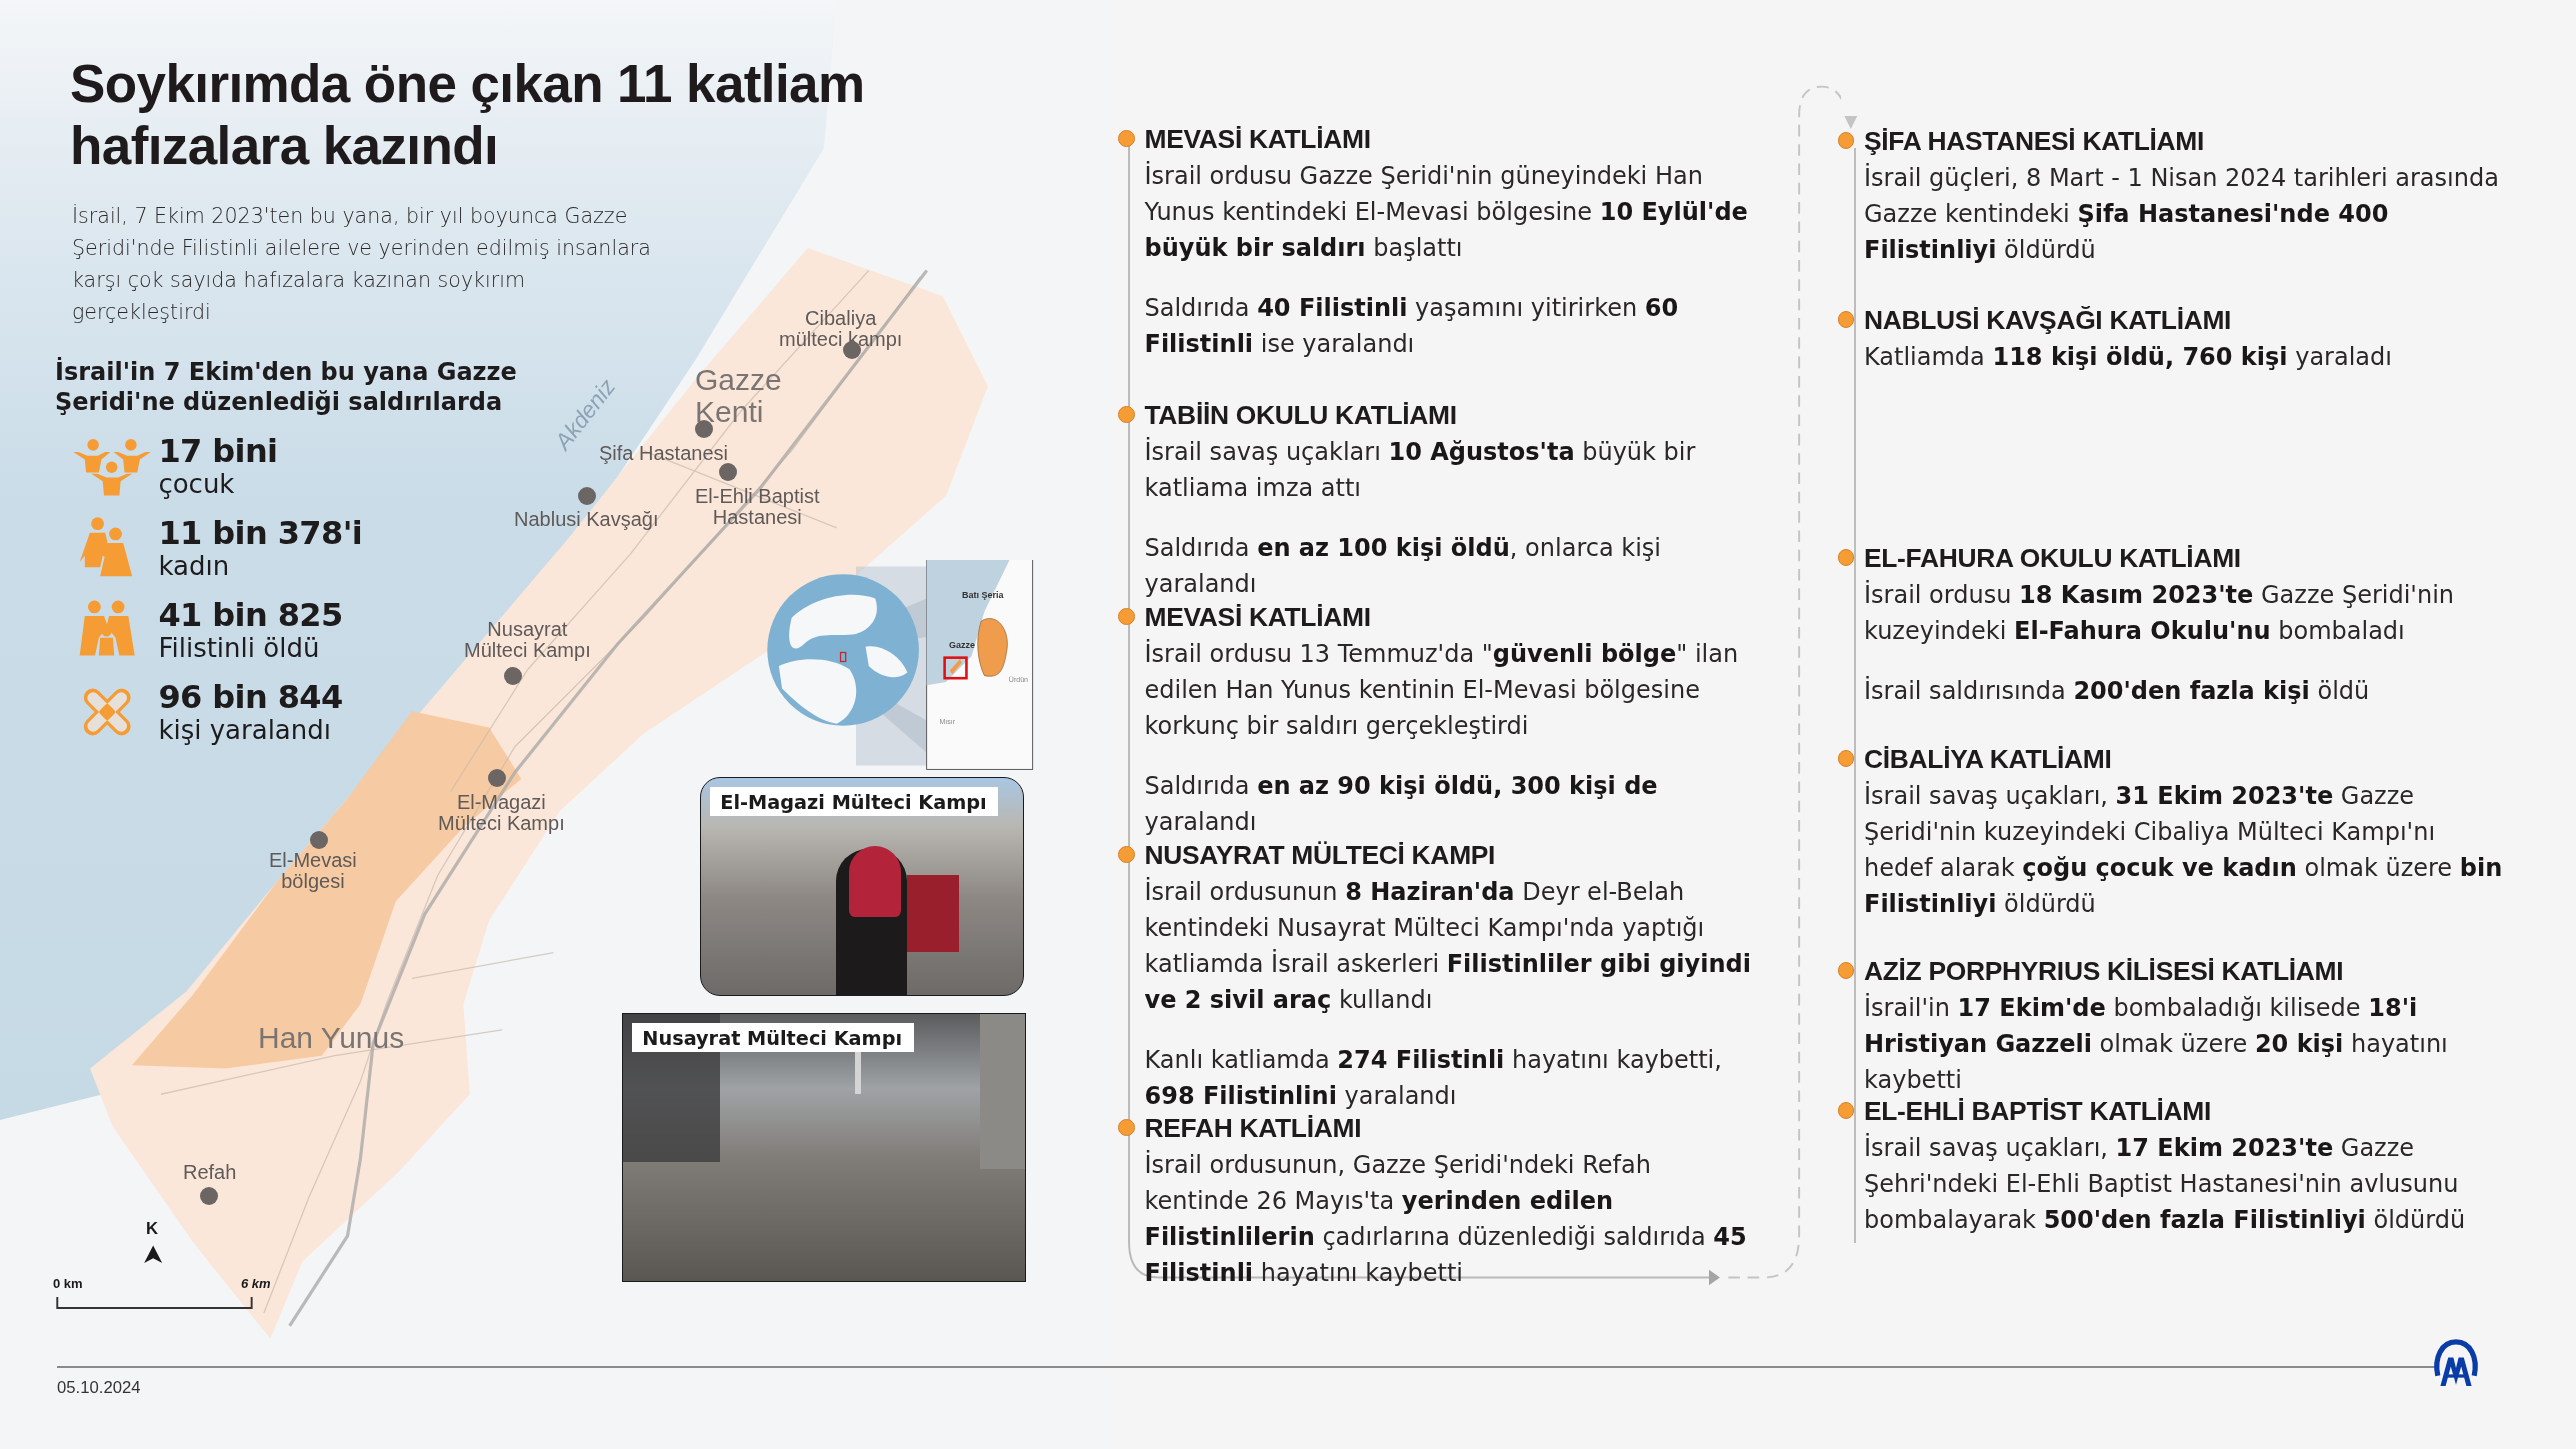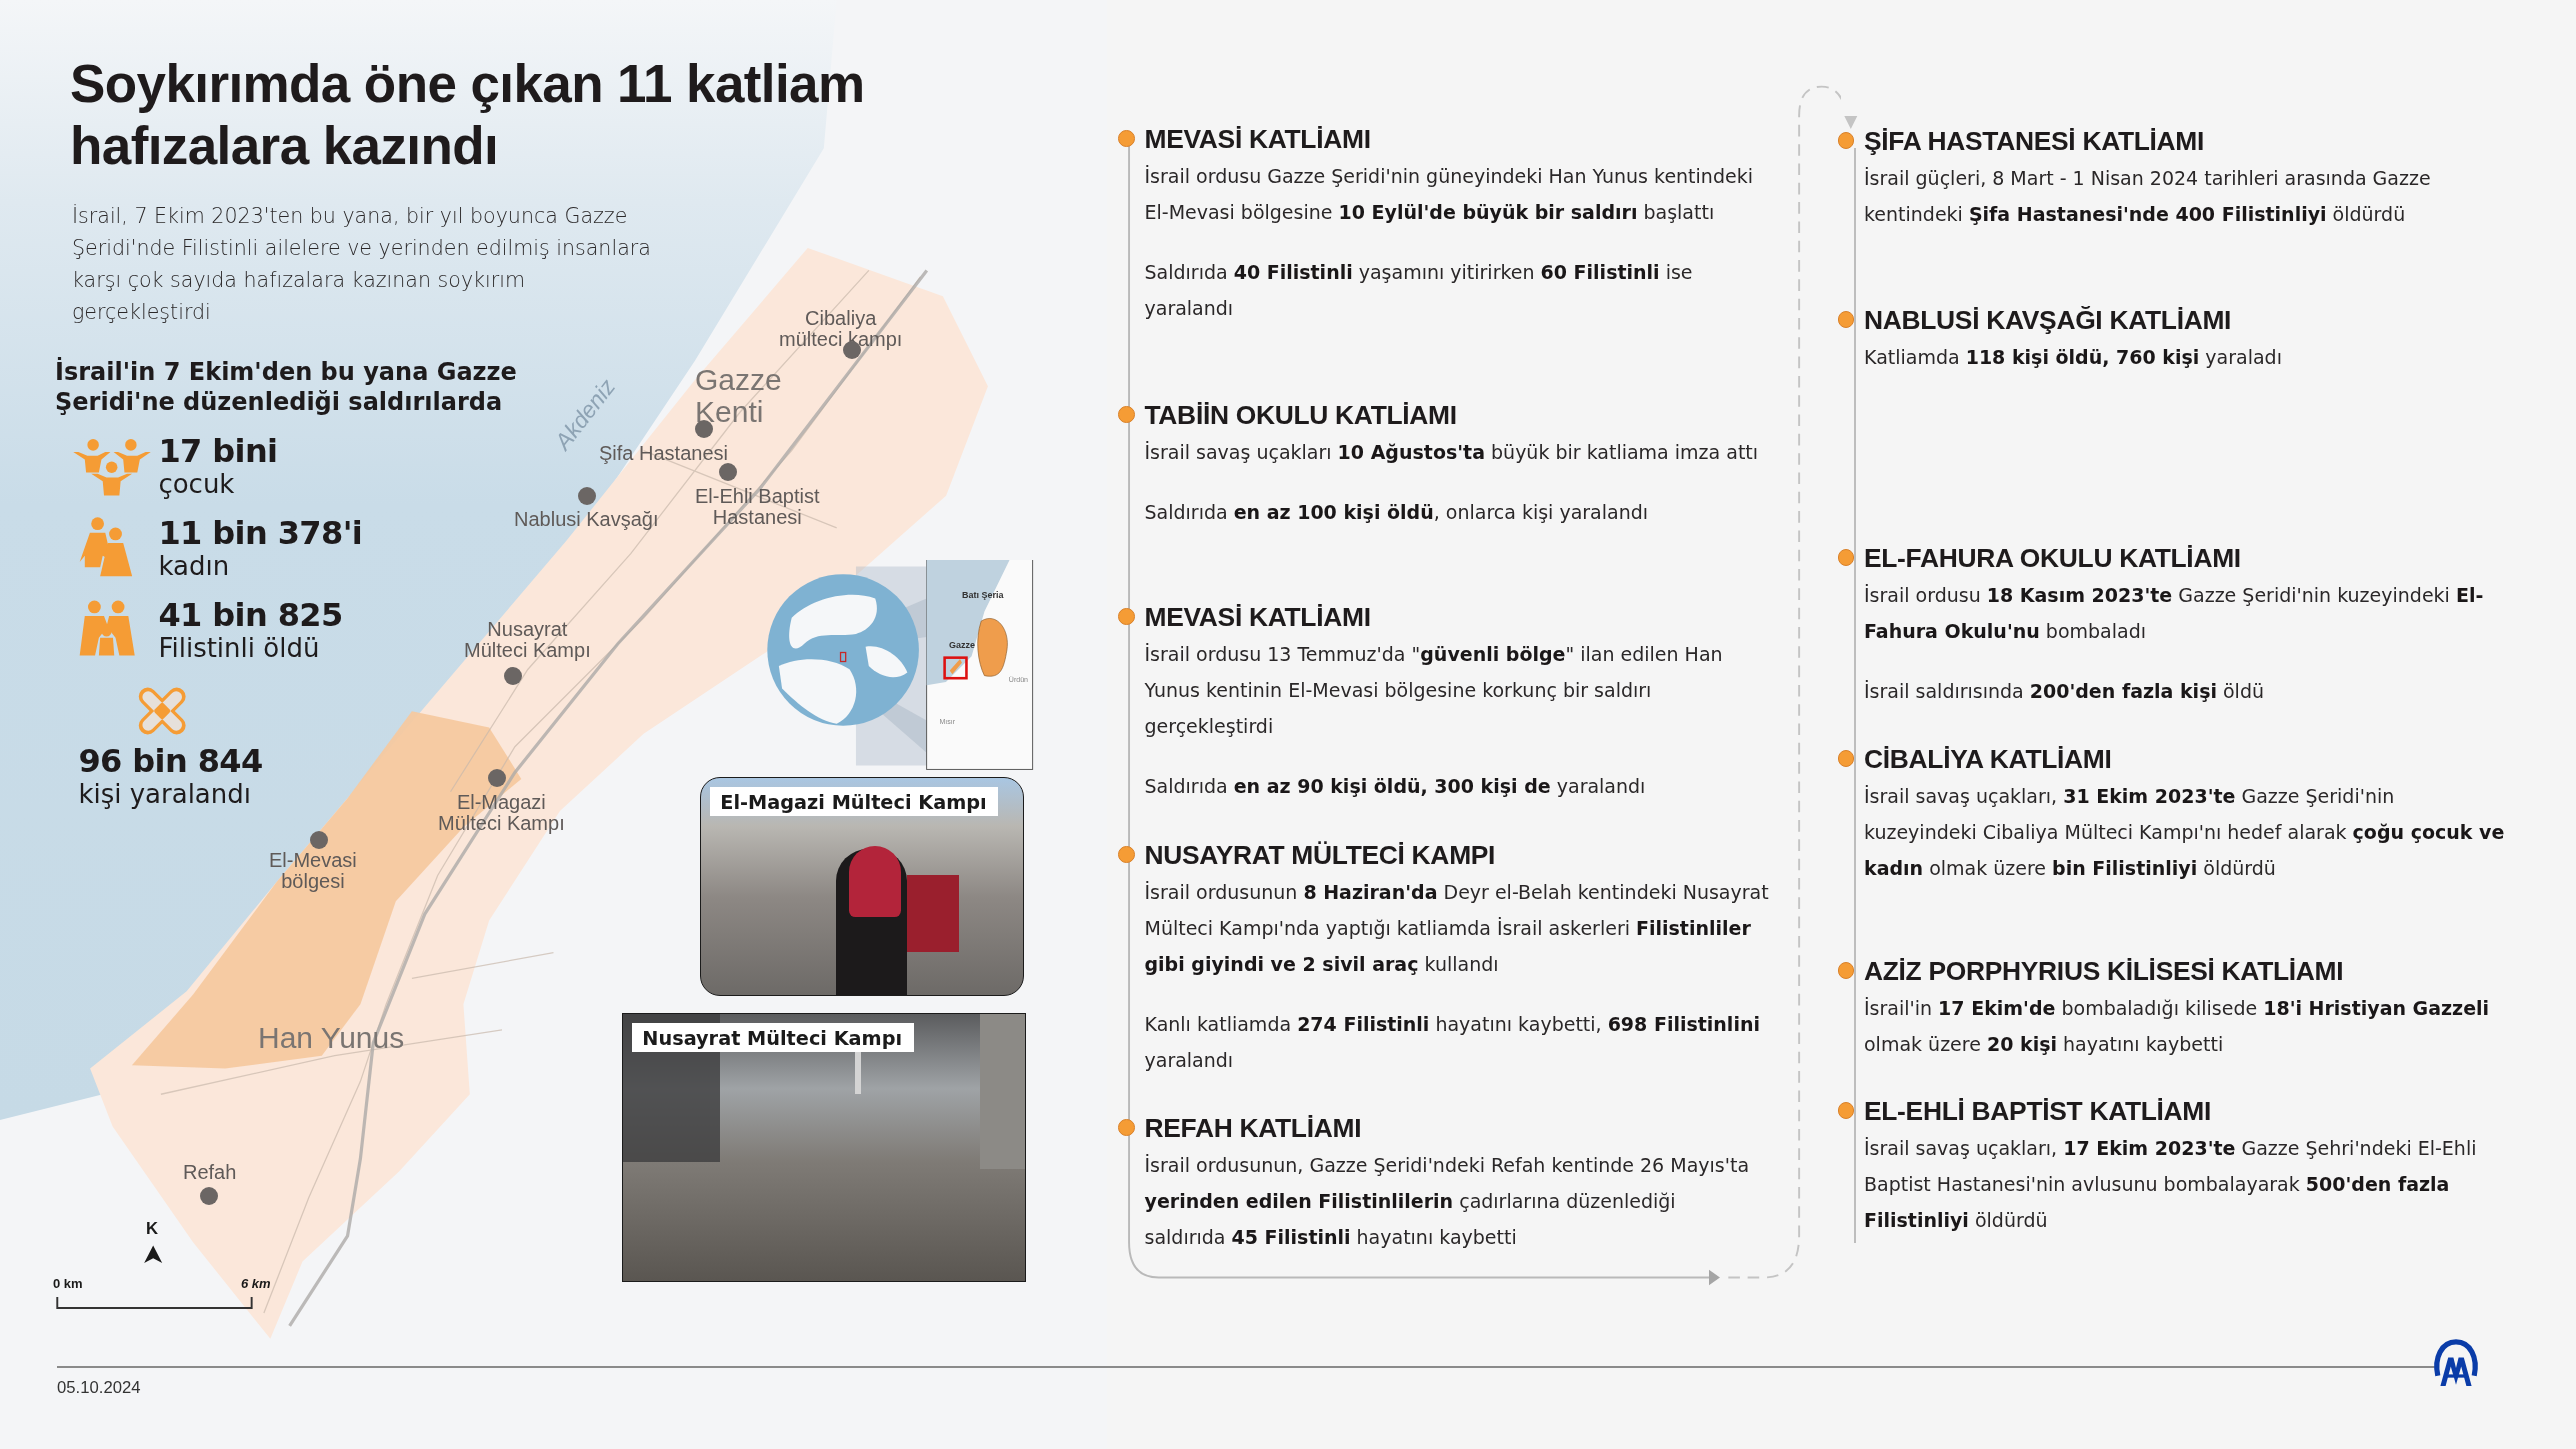--- a/index.html
+++ b/index.html
@@ -68,21 +68,21 @@
   .tl-dot {
     position: absolute; width: 16.7px; height: 16.7px; border-radius: 50%;
     background: #f59c35; border: 1.3px solid #d9812a;
   }
   .tl-title {
     font-family: "Liberation Sans", sans-serif;
     font-size: 26.4px; line-height: 31px; font-weight: 700; color: #1e1b1c; letter-spacing: -0.3px;
     white-space: nowrap;
   }
   .tl-para {
-    font-size: 19px; line-height: 36px; color: #2a2728; margin-top: 2.6px;
+    font-size: 24px; line-height: 36px; color: #2a2728; margin-top: 2.6px;
   }
   .tl-para + .tl-para { margin-top: 24.5px; }
   .tl-para b { font-weight: 700; color: #1a1718; }
 
   
   #footer-line { left: 57px; top: 1366px; width: 2379px; height: 1.9px; background: #8a8a8a; }
   #footer-date { left: 57px; top: 1378px; font-family: "Liberation Sans", sans-serif; font-size: 16.7px; color: #333; }
   #aa-logo { left: 2430px; top: 1338px; width: 52px; height: 52px; }
 </style>
 </head>
@@ -250,21 +250,21 @@
       <path d="M58,28 L88,28 L98,90 L74,90 L68,62 L54,44 Z"></path>
       <path d="M44,62 L64,62 L66,90 L42,90 Z"></path>
     </g>
   </svg>
   <div class="stat-text">
     <div class="stat-value">41 bin 825</div>
     <div class="stat-label">Filistinli öldü</div>
   </div>
 </div>
 
-<div class="stat-row" style="top:679px;flex-direction:column;">
+<div class="stat-row" style="top:679px;">
   <svg class="stat-icon" viewBox="0 0 125 100">
     <g transform="translate(55,50)">
       <rect x="-46" y="-14" width="92" height="28" rx="14" fill="#f59c35" transform="rotate(45)"></rect>
       <rect x="-46" y="-14" width="92" height="28" rx="14" fill="#f59c35" transform="rotate(-45)"></rect>
       <rect x="-40" y="-9" width="80" height="18" rx="9" fill="#e6e0db" transform="rotate(45)"></rect>
       <rect x="-40" y="-9" width="80" height="18" rx="9" fill="#e6e0db" transform="rotate(-45)"></rect>
       <rect x="-10" y="-10" width="20" height="20" rx="4" fill="#f59c35" transform="rotate(45)"></rect>
     </g>
   </svg>
   <div class="stat-text">

